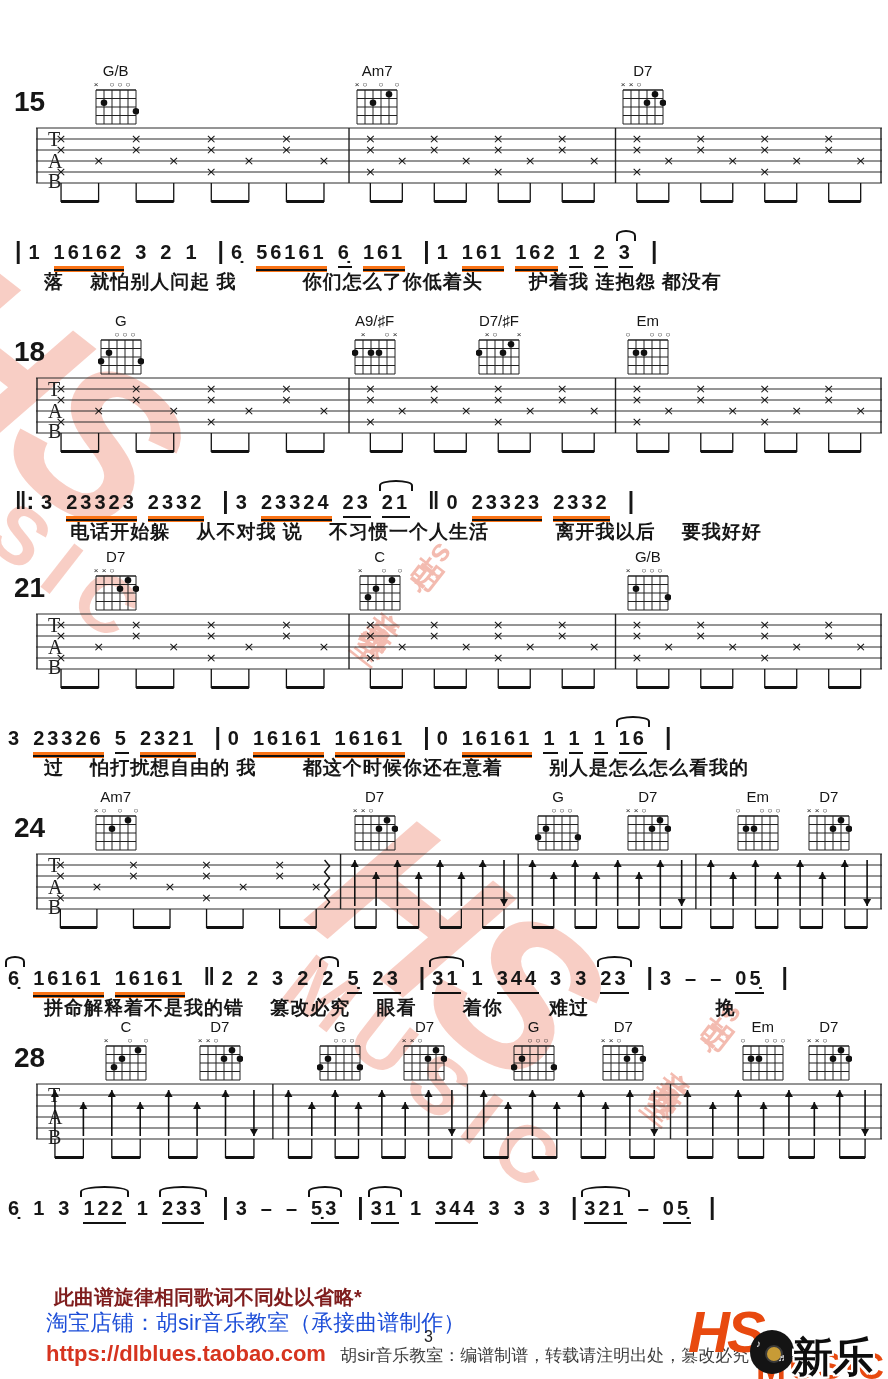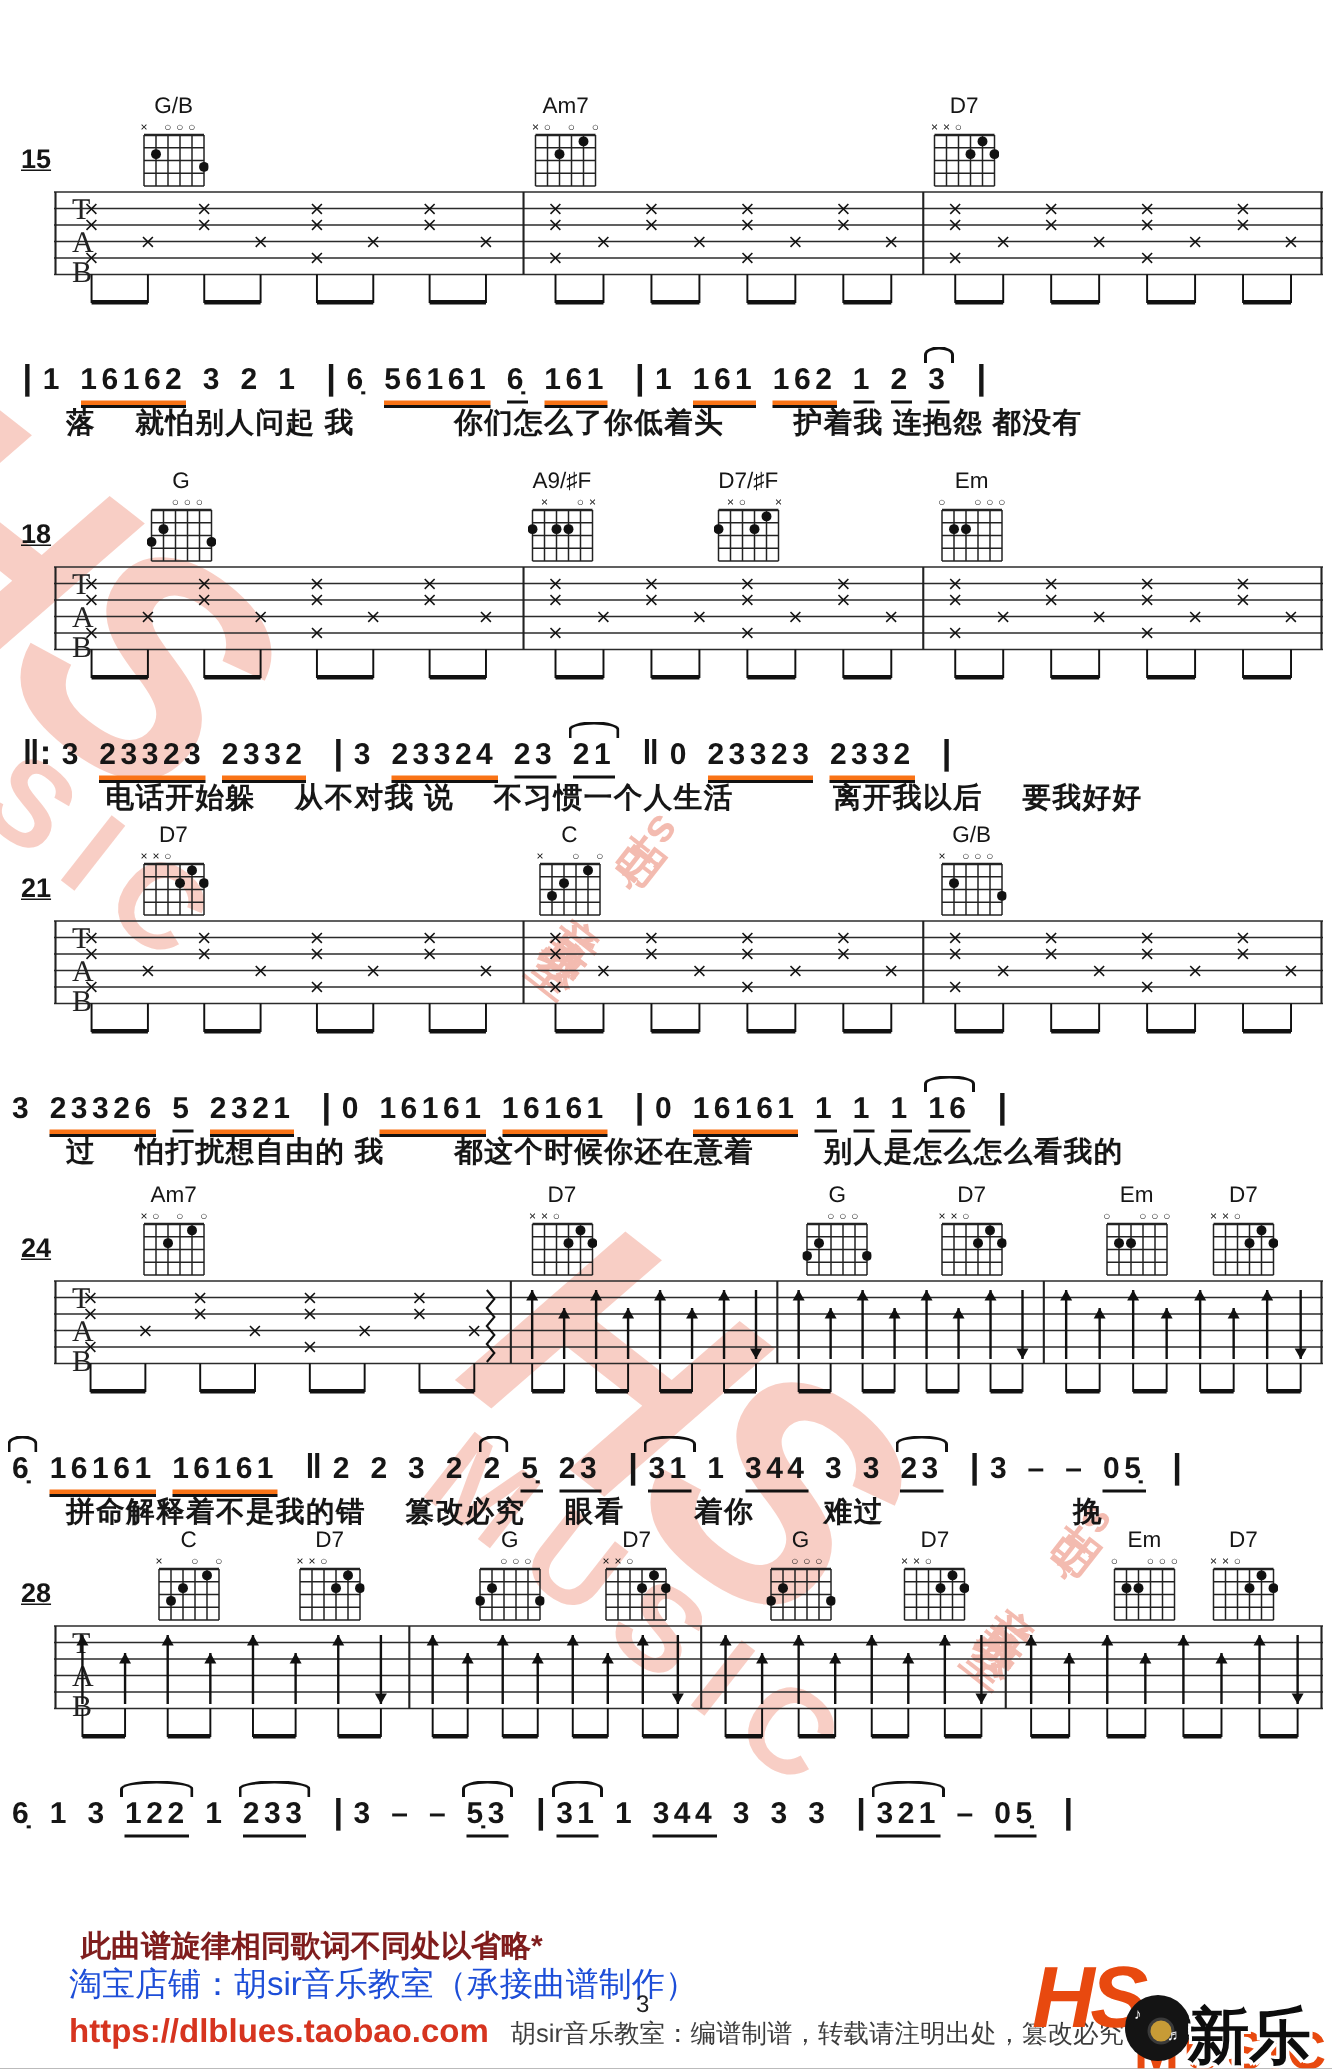--- a/index.html
+++ b/index.html
@@ -9,29 +9,29 @@
   
   .wm{position:absolute;transform:rotate(38deg);transform-origin:left top;
       color:#ef8d77;opacity:.42;pointer-events:none;line-height:.82;}
   .wm .hs{font-size:215px;font-weight:900;font-style:italic;letter-spacing:-10px;display:block;}
   .wm .mu{font-size:80px;font-weight:900;letter-spacing:16px;display:block;margin-left:30px;}
   .wmcn{position:absolute;transform:rotate(38deg);writing-mode:vertical-rl;
         color:#e97a63;opacity:.5;font-size:31px;font-weight:700;letter-spacing:8px;pointer-events:none;}
 
   
   .system{position:absolute;left:0;width:888px;height:250px;}
-  .mnum{position:absolute;left:14px;top:34px;font-size:18px;font-weight:600;text-decoration:underline;}
+  .mnum{position:absolute;left:14px;top:24px;font-size:28px;font-weight:600;}
   .chord{position:absolute;top:0;width:62px;text-align:center;}
   .chord .cname{font-size:15px;font-weight:400;height:16px;white-space:nowrap;}
   .staffwrap{position:absolute;left:36px;top:62px;width:846px;height:94px;}
   .melody{position:absolute;left:8px;top:176px;width:874px;white-space:nowrap;font-weight:700;font-size:20px;}
   .tok{display:inline-block;position:relative;margin-right:11px;letter-spacing:3px;}
   .tok.bar{font-size:23px;margin:0 7px;letter-spacing:0;}
   .u1{border-bottom:2px solid #111;padding-bottom:2px;}
-  .u2{border-bottom:3px solid #f97316;padding-bottom:2px;}
+  .u2{border-bottom:6px solid #f97316;padding-bottom:2px;}
   .u2::after{content:"";position:absolute;left:0;right:0;bottom:-5px;height:2px;background:#111;}
   .tie::before{content:"";position:absolute;left:-3px;right:-3px;top:-11px;height:9px;
                border:2px solid #111;border-bottom:none;border-radius:100% 100% 0 0;}
   .lyrics{position:absolute;left:44px;top:207px;width:840px;font-size:19px;font-weight:600;
           letter-spacing:1px;white-space:nowrap;}
 
   
   .note-red{position:absolute;left:54px;top:1284px;font-size:20px;font-weight:700;color:#7f1d1d;}
   .taobao{position:absolute;left:46px;top:1308px;font-size:22px;color:#1d4ed8;}
   .pagenum{position:absolute;left:424px;top:1328px;font-size:16px;color:#222;}

